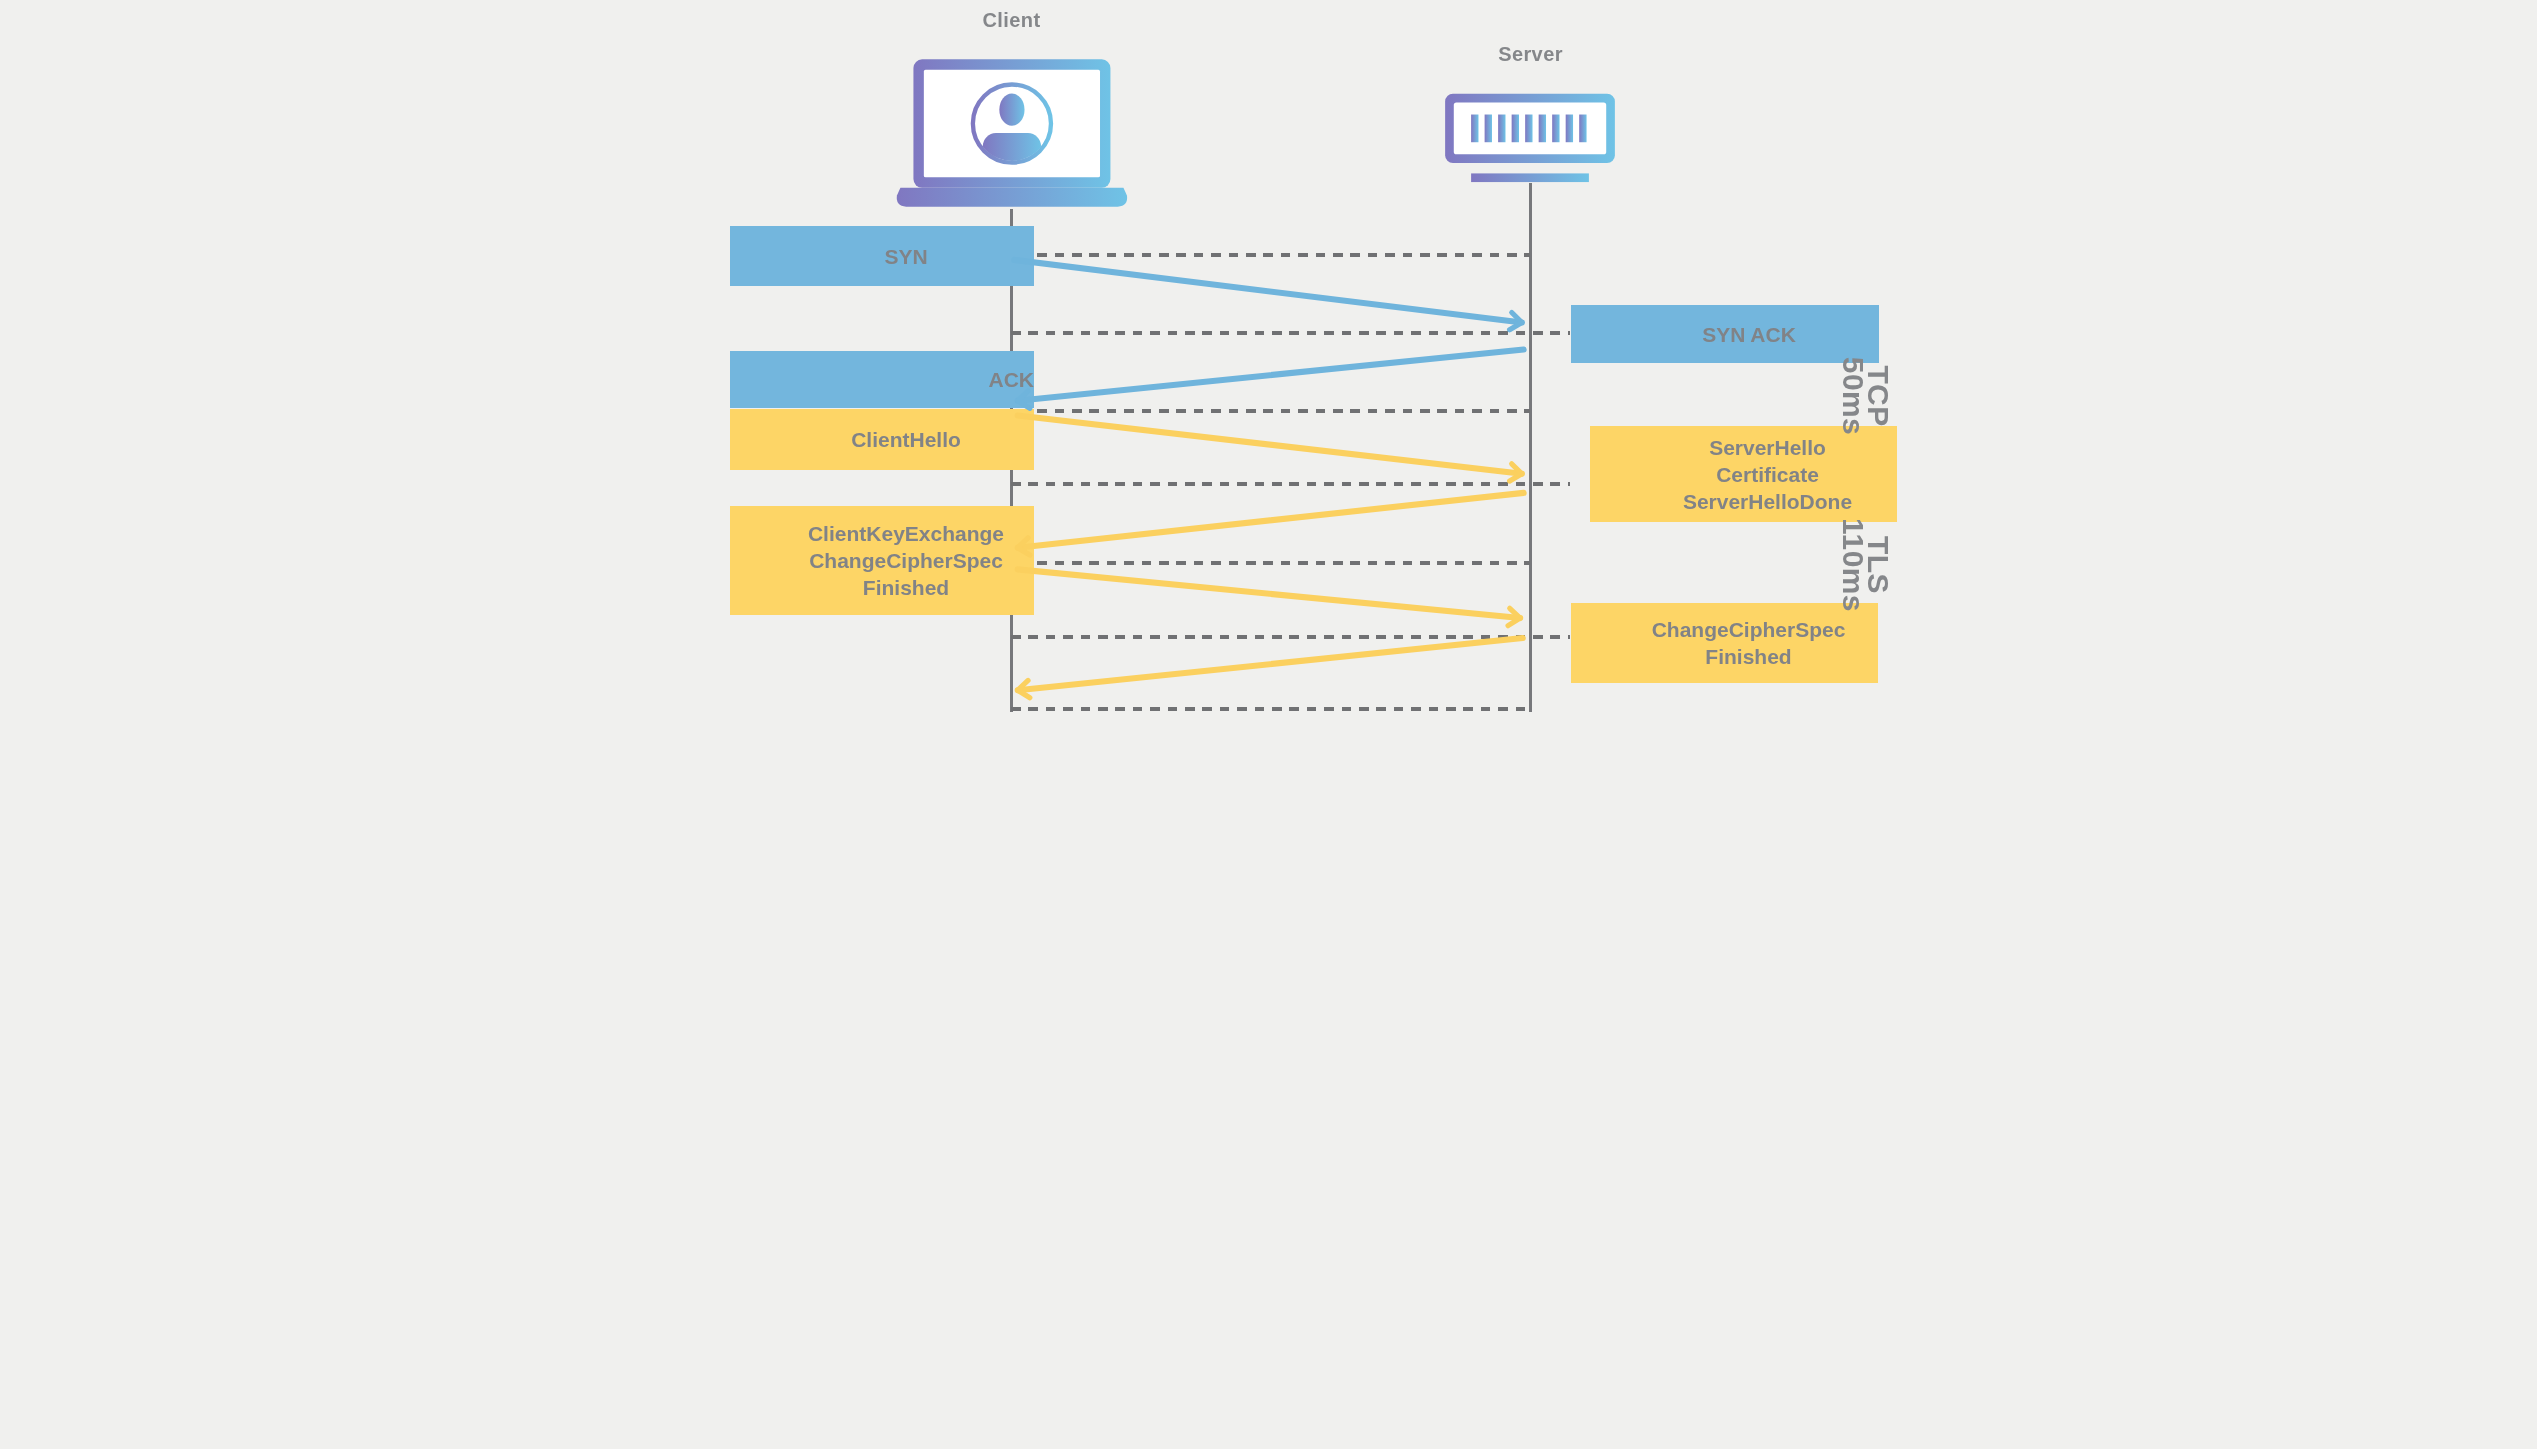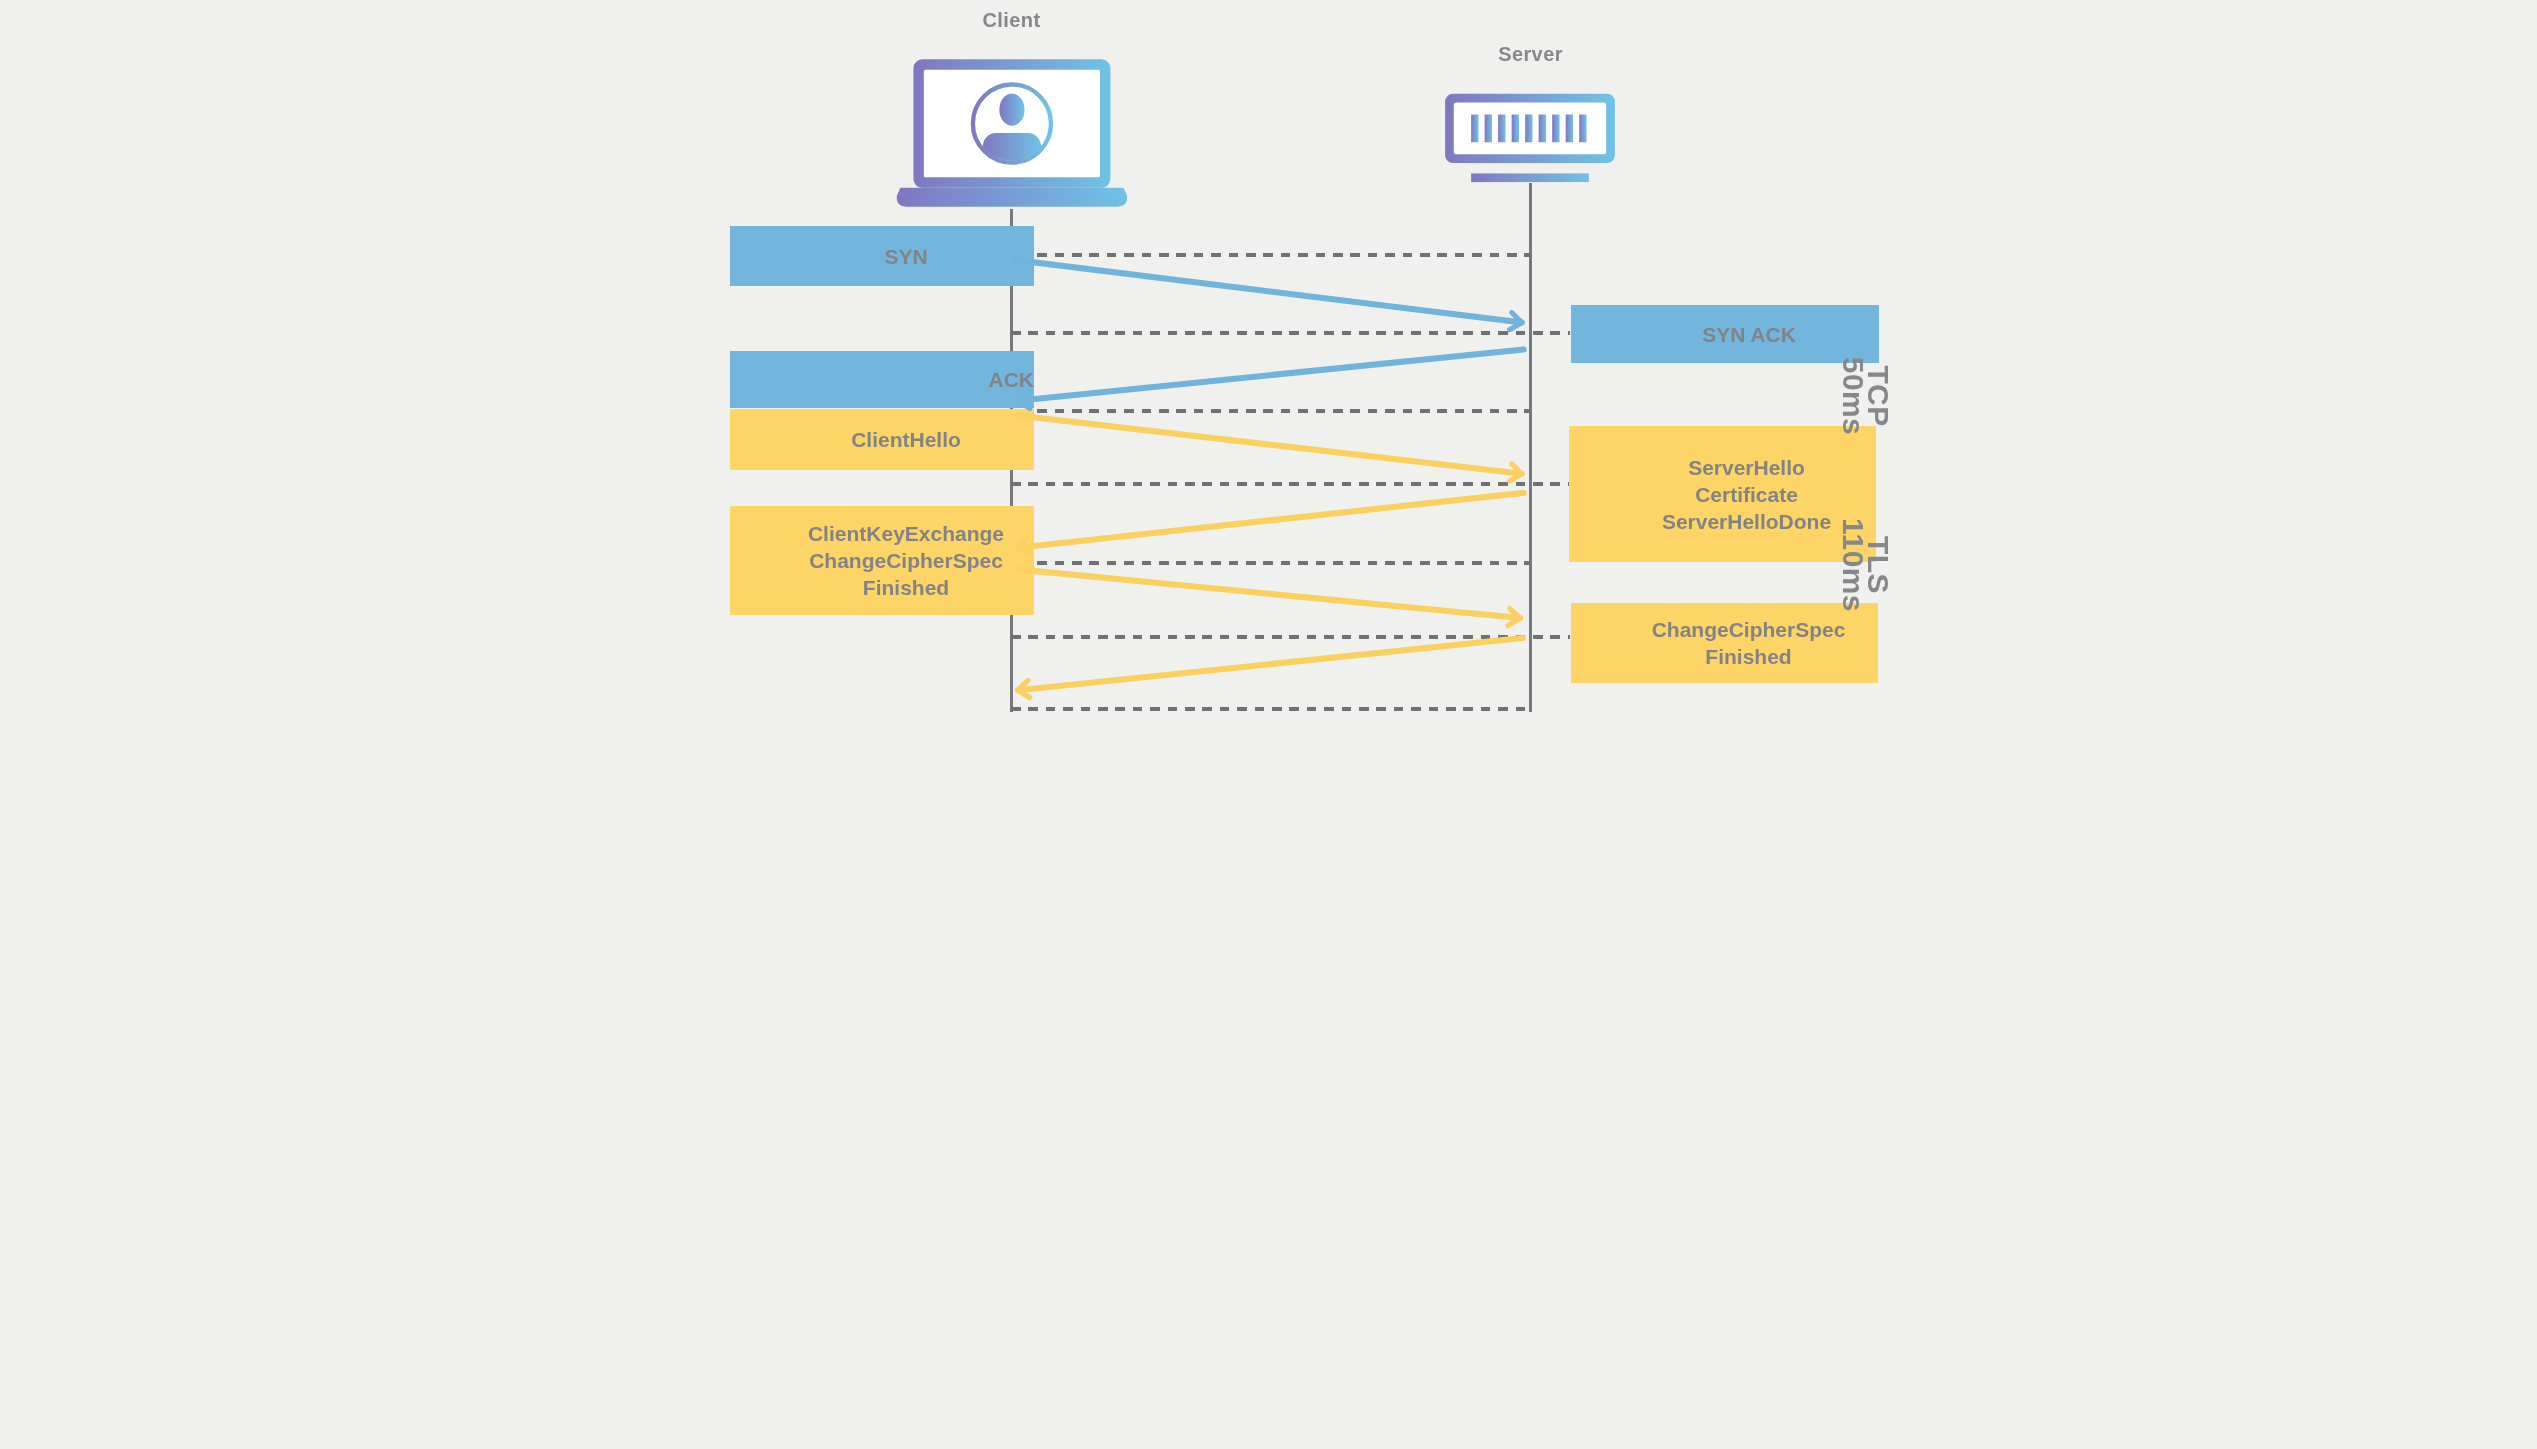--- a/index.html
+++ b/index.html
@@ -150,21 +150,21 @@
   </div>
   <div class="msg tls" style="left:96px; top:506px; width:256px; height:109px;">
     <span>ClientKeyExchange</span>
     <span>ChangeCipherSpec</span>
     <span>Finished</span>
   </div>
 
   <div class="msg tcp" style="left:937px; top:305px; width:260px; height:58px;">
     <span>SYN ACK</span>
   </div>
-  <div class="msg tls" style="left:935px; top:426px; width:259px; height:136px;">
+  <div class="msg tls" style="left:956px; top:426px; width:259px; height:96px;">
     <span>ServerHello</span>
     <span>Certificate</span>
     <span>ServerHelloDone</span>
   </div>
   <div class="msg tls" style="left:937px; top:603px; width:259px; height:80px;">
     <span>ChangeCipherSpec</span>
     <span>Finished</span>
   </div>
 
   <svg class="arrow-layer" viewBox="0 0 1459 834">

